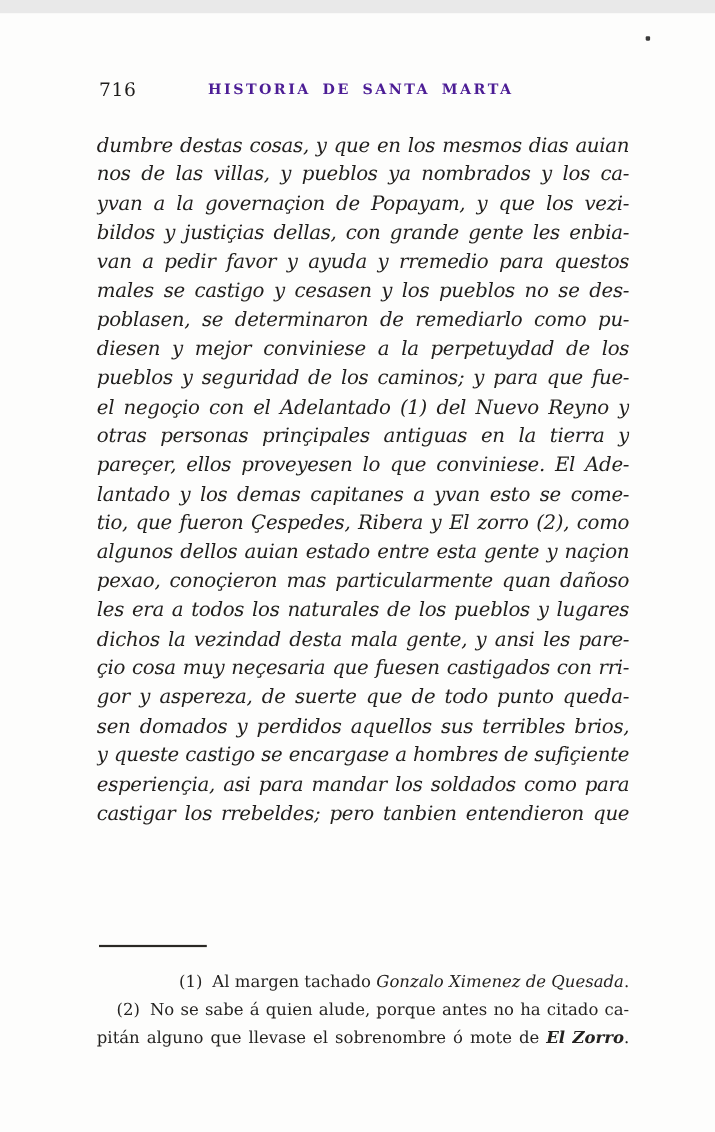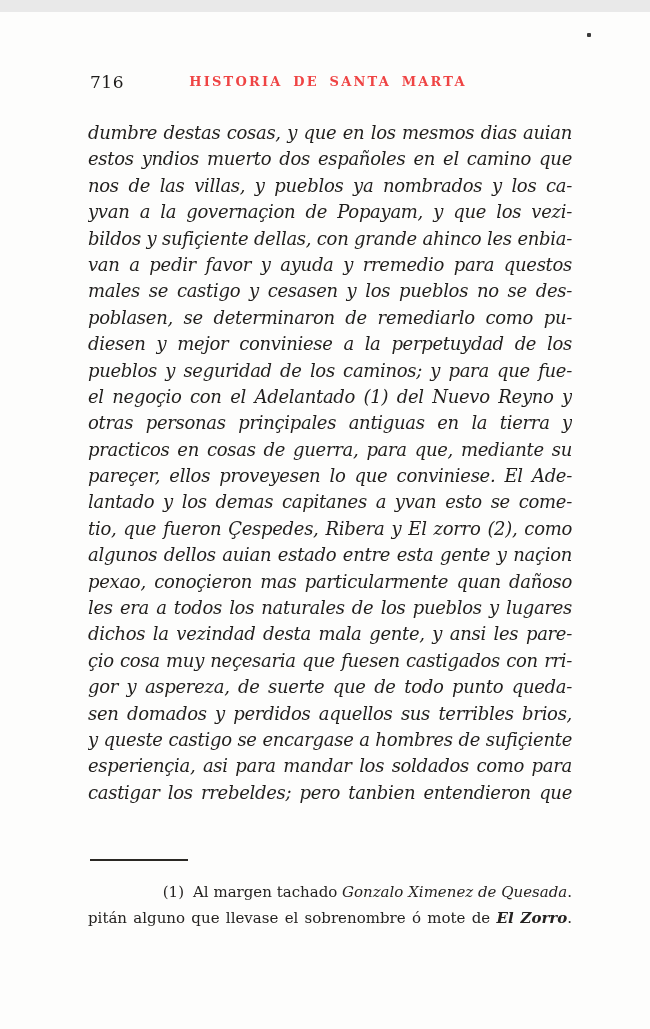--- a/index.html
+++ b/index.html
@@ -34,21 +34,21 @@
   .running-title {
     position: absolute;
     left: 0;
     right: 4px;
     top: 2px;
     text-align: center;
     font-size: 13px;
     font-weight: bold;
     letter-spacing: 2.2px;
     word-spacing: 4px;
-    color: #ef4444;
+    color: #4c1d95;
   }
   .body-text {
     position: absolute;
     top: 108px;
     left: 88px;
     width: 484px;
     font-style: italic;
   }
   .text-line {
     height: 26.4px;
@@ -105,32 +105,30 @@
 
 <div class="page">
 
   <div class="header">
     <span class="page-number">716</span>
     <span class="running-title">HISTORIA DE SANTA MARTA</span>
   </div>
 
   <div class="body-text">
     <div class="text-line">dumbre destas cosas, y que en los mesmos dias auian</div>
-    <div class="text-line">estos yndios muerto dos españoles en el camino que</div>
     <div class="text-line">nos de las villas, y pueblos ya nombrados y los ca-</div>
     <div class="text-line">yvan a la governaçion de Popayam, y que los vezi-</div>
-    <div class="text-line">bildos y sufiçiente dellas, con grande ahinco les enbia-</div>
+    <div class="text-line">bildos y justiçias dellas, con grande gente les enbia-</div>
     <div class="text-line">van a pedir favor y ayuda y rremedio para questos</div>
     <div class="text-line">males se castigo y cesasen y los pueblos no se des-</div>
     <div class="text-line">poblasen, se determinaron de remediarlo como pu-</div>
     <div class="text-line">diesen y mejor conviniese a la perpetuydad de los</div>
     <div class="text-line">pueblos y seguridad de los caminos; y para que fue-</div>
     <div class="text-line">el negoçio con el Adelantado (1) del Nuevo Reyno y</div>
     <div class="text-line">otras personas prinçipales antiguas en la tierra y</div>
-    <div class="text-line">practicos en cosas de guerra, para que, mediante su</div>
     <div class="text-line">pareçer, ellos proveyesen lo que conviniese. El Ade-</div>
     <div class="text-line">lantado y los demas capitanes a yvan esto se come-</div>
     <div class="text-line">tio, que fueron Çespedes, Ribera y El zorro (2), como</div>
     <div class="text-line">algunos dellos auian estado entre esta gente y naçion</div>
     <div class="text-line">pexao, conoçieron mas particularmente quan dañoso</div>
     <div class="text-line">les era a todos los naturales de los pueblos y lugares</div>
     <div class="text-line">dichos la vezindad desta mala gente, y ansi les pare-</div>
     <div class="text-line">çio cosa muy neçesaria que fuesen castigados con rri-</div>
     <div class="text-line">gor y aspereza, de suerte que de todo punto queda-</div>
     <div class="text-line">sen domados y perdidos aquellos sus terribles brios,</div>
@@ -138,20 +136,23 @@
     <div class="text-line">esperiençia, asi para mandar los soldados como para</div>
     <div class="text-line">castigar los rrebeldes; pero tanbien entendieron que</div>
   </div>
 
   <div class="footnote-rule"></div>
 
   <div class="footnotes">
     <div class="footnote-line fn-indent">
       <span class="fn-marker">(1)</span><span>Al margen tachado </span><span class="fn-italic">Gonzalo Ximenez de Quesada</span><span>.</span>
     </div>
+    <div class="footnote-line fn-indent fn-justify">
+      <span class="fn-marker">(2)</span><span>No se sabe á quien alude, porque antes no ha citado ca-</span>
+    </div>
     <div class="footnote-line fn-justify">
       <span>pitán alguno que llevase el sobrenombre ó mote de </span><span class="fn-bold-italic">El Zorro</span><span>.</span>
     </div>
   </div>
 
   <div class="ink-speck"></div>
 
 </div>
 
 </body></html>

